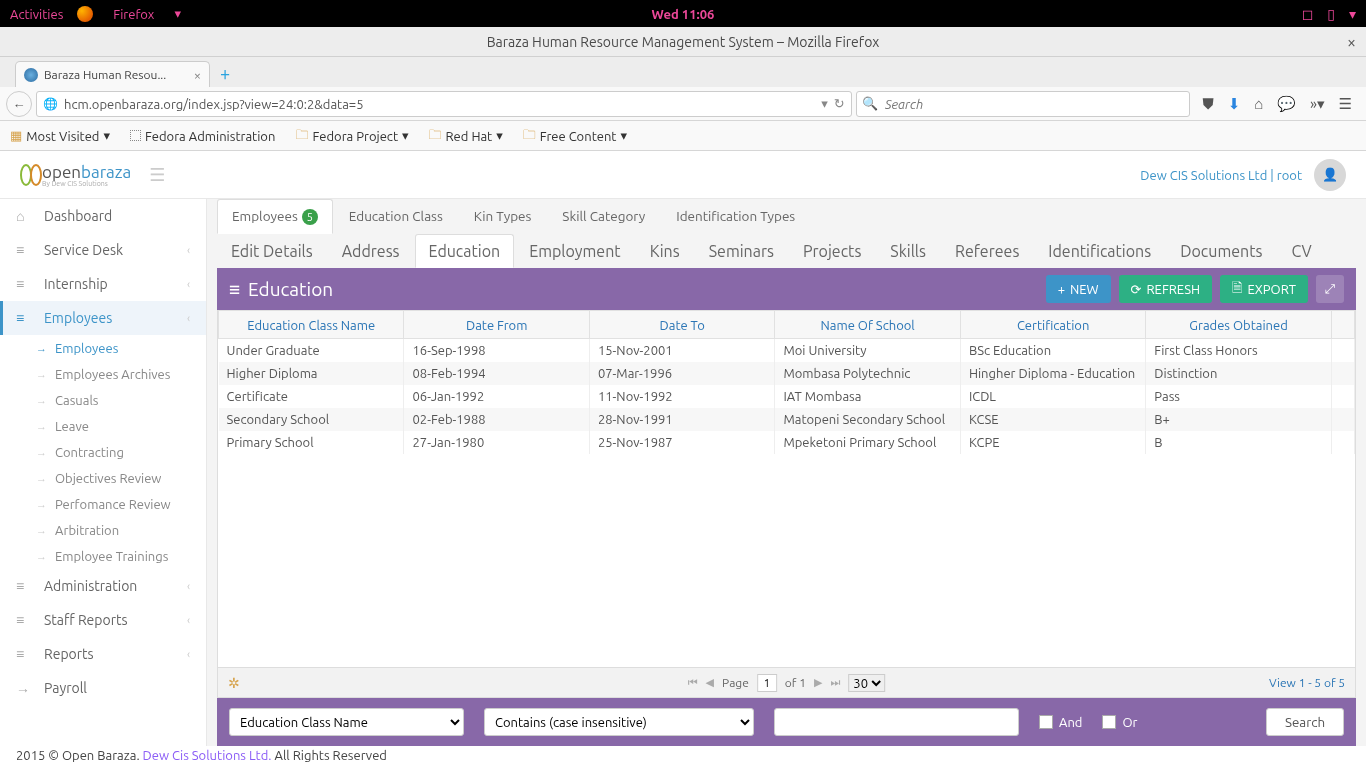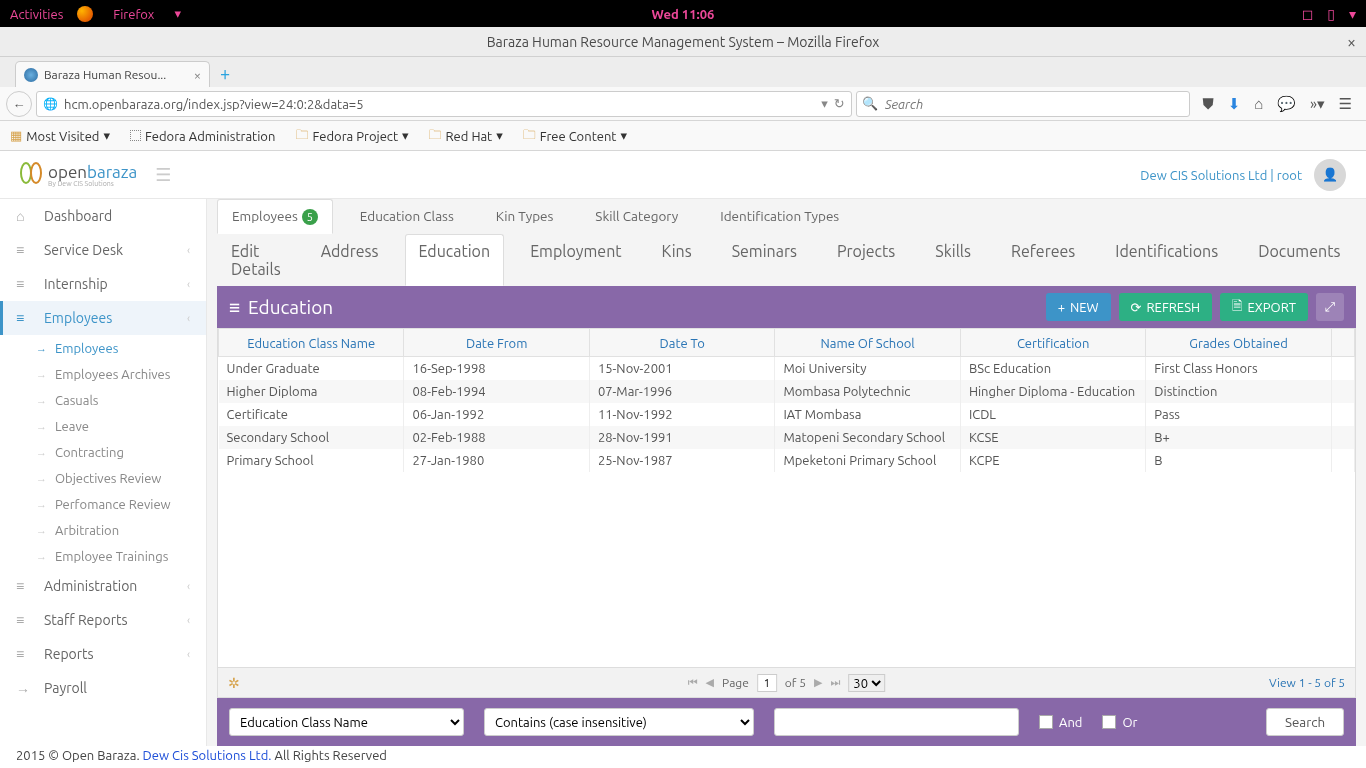--- a/index.html
+++ b/index.html
@@ -36,21 +36,21 @@
 .dl-icon { color:#2a85e0; }
 
 .bm-bar { height:30px; background:#f9f9f9; border-bottom:1px solid #d6d6d6; display:flex; align-items:center; padding:0 10px; gap:20px; font-size:13px; color:#333; }
 .bm-item { display:flex; align-items:center; gap:4px; }
 .bm-folder { color:#d6a24b; font-size:13px; }
 .bm-sq { width:11px; height:11px; border:1px dotted #888; }
 
 
 .app { display:flex; flex-direction:column; height:calc(768px - 27px - 30px - 30px - 34px - 30px); }
 .app-header { height:48px; border-bottom:1px solid #e8e8e8; display:flex; align-items:center; padding:0 20px; }
-.logo { display:flex; gap:6px; }
+.logo { display:flex; align-items:center; }
 .logo-swirl { width:22px; height:22px; position:relative; }
 .logo-swirl:before,.logo-swirl:after { content:""; position:absolute; width:8px; height:18px; border:2px solid #3d94c8; border-radius:50%; }
 .logo-swirl:before { left:0; border-color:#8aba3a; }
 .logo-swirl:after { right:0; border-color:#d58a29; transform:scaleX(-1); }
 .logo-text { font-size:17px; color:#555; }
 .logo-text b { color:#3d94c8; font-weight:normal; }
 .logo-sub { font-size:7px; color:#aaa; margin-top:-2px; }
 .hamburger { margin-left:18px; color:#ccc; font-size:18px; }
 .header-right { margin-left:auto; display:flex; align-items:center; gap:12px; color:#3d94c8; font-size:13px; }
 .avatar { width:32px; height:32px; background:#d8d8d8; border-radius:50%; display:flex; align-items:center; justify-content:center; color:#fff; }
@@ -62,21 +62,21 @@
 .side-item .icn { width:16px; color:#aaa; font-size:14px; }
 .side-item .chev { margin-left:auto; color:#ccc; font-size:11px; }
 .side-item.active { background:#eef4fa; color:#3d94c8; border-left:3px solid #3d94c8; padding-left:13px; }
 .side-item.active .icn { color:#3d94c8; }
 .sub-item { height:26px; display:flex; align-items:center; padding-left:36px; color:#888; font-size:13px; cursor:pointer; gap:8px; }
 .sub-item .arr { color:#ccc; font-size:11px; }
 .sub-item.active { color:#3d94c8; }
 .sub-item.active .arr { color:#3d94c8; }
 
 .main { flex:1; background:#f4f4f4; padding:0 10px 0 10px; overflow:hidden; display:flex; flex-direction:column; }
-.tab-row { display:flex; gap:12px; }
+.tab-row { display:flex; gap:1px; }
 .tab-row .tab { padding:8px 14px; font-size:13.5px; color:#666; cursor:pointer; border:1px solid transparent; background:#f4f4f4; }
 .tab-row .tab.active { background:#fff; border:1px solid #ddd; border-bottom-color:#fff; border-radius:3px 3px 0 0; }
 .tab-row.secondary .tab { font-size:16px; padding:7px 13px; }
 .tab .badge { background:#3aa04a; color:#fff; border-radius:50%; width:16px; height:16px; display:inline-flex; align-items:center; justify-content:center; font-size:11px; margin-left:4px; }
 
 .panel { flex:1; display:flex; flex-direction:column; overflow:hidden; }
 .panel-head { background:#8868a8; color:#fff; height:42px; display:flex; align-items:center; padding:0 12px; }
 .panel-head .title { font-size:19px; display:flex; align-items:center; gap:8px; }
 .panel-head .actions { margin-left:auto; display:flex; gap:8px; }
 .btn { height:28px; padding:0 12px; border-radius:3px; color:#fff; display:flex; align-items:center; gap:5px; font-size:13px; cursor:pointer; }
@@ -103,21 +103,21 @@
 .search-row { background:#8868a8; padding:10px 12px; display:flex; align-items:center; gap:20px; }
 .search-row select, .search-row input[type=text] { height:28px; border:1px solid #ccc; border-radius:3px; padding:0 6px; font-size:13px; background:#fff; }
 .search-row .sel1 { width:235px; }
 .search-row .sel2 { width:270px; }
 .search-row .txt { width:245px; }
 .search-row .chk-group { display:flex; align-items:center; gap:6px; color:#fff; font-size:13px; }
 .search-row .chk { width:14px; height:14px; background:#fff; border:1px solid #aaa; }
 .search-row .btn-search { background:#fff; color:#555; border:1px solid #ccc; height:28px; padding:0 18px; border-radius:3px; margin-left:auto; cursor:pointer; }
 
 .footer { height:22px; padding:2px 16px; font-size:13px; color:#444; background:#fff; }
-.footer .link { color:#1d4ed8; }
+.footer .link { color:#8b5cf6; }
 
 .pos-rel { position:relative; }
 </style>
 </head>
 <body>
 
 <div class="gnome-bar">
   <div class="section-left">
     <span>Activities</span>
     <span class="ff">
@@ -389,21 +389,21 @@
               </tbody>
           </table>
           <div class="grid-space"></div>
           <div class="pager pos-rel">
             <span class="loading">✲</span>
             <div class="pager-center">
               <span class="pg-btn">⏮</span>
               <span class="pg-btn">◀</span>
               <span>Page</span>
               <input value="1" style="">
-              <span>of 5</span>
+              <span>of 1</span>
               <span class="pg-btn">▶</span>
               <span class="pg-btn">⏭</span>
               <select><option>30</option></select>
             </div>
             <span class="pager-right">View 1 - 5 of 5</span>
           </div>
         </div>
 
         <div class="search-row">
           <select class="sel1"><option>Education Class Name</option></select>

